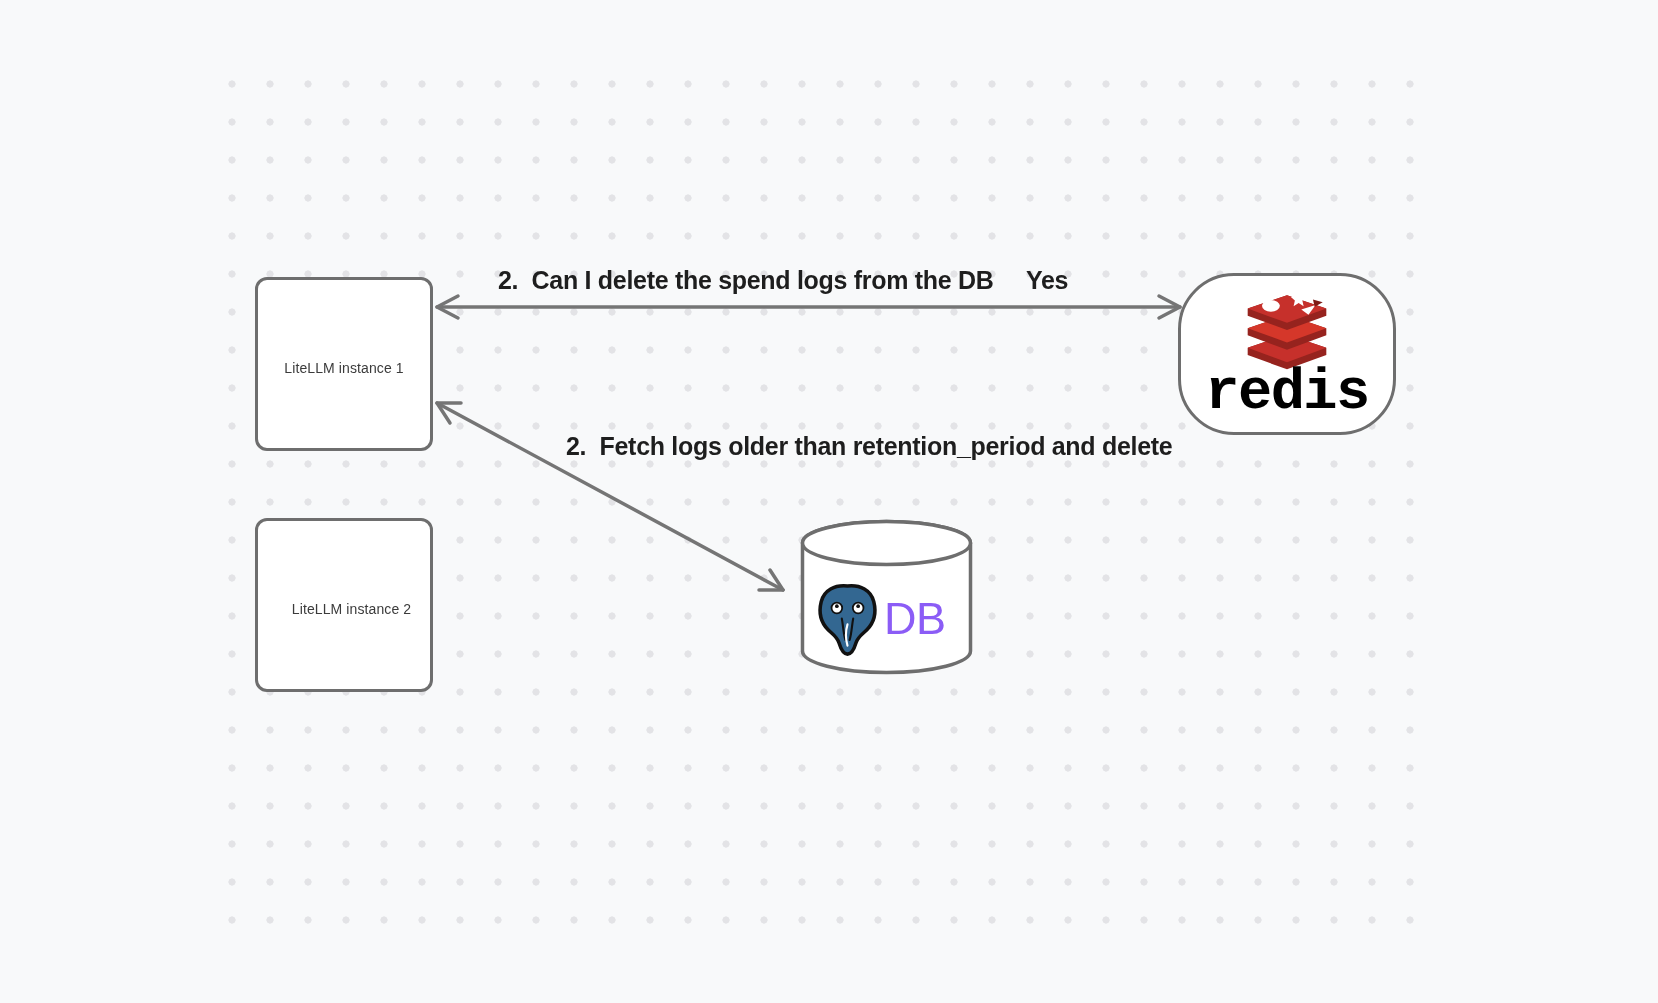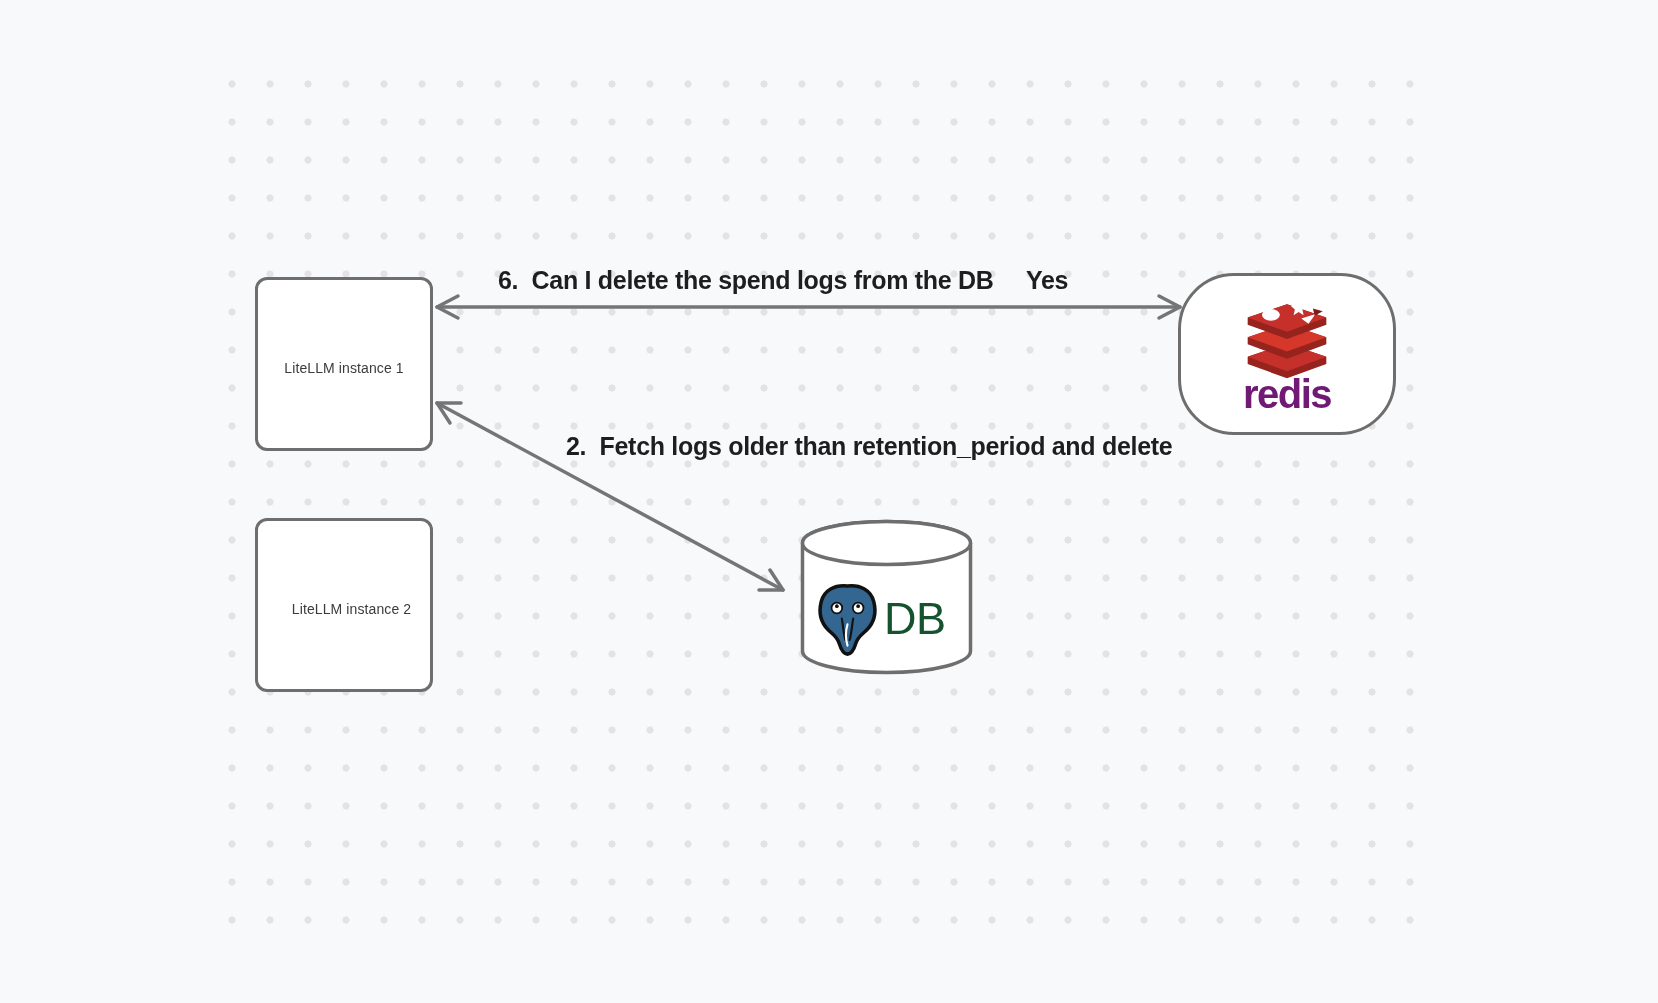--- a/index.html
+++ b/index.html
@@ -25,30 +25,30 @@
   #n3{top:755px;}
   .instance span{
     font-size:14px;color:#3b3b3b;letter-spacing:0.1px;white-space:nowrap;margin-top:8px;
   }
   
   .redis-node{
     left:1178px;top:273px;width:218px;height:162px;border-radius:56px;
     flex-direction:column;padding-top:2px;
   }
   .redis-word{
-    font-size:40px;font-weight:bold;color:#701a75;letter-spacing:-1.5px;
-    line-height:1;margin-top:-7px;
+    font-size:57px;font-weight:bold;color:#000000;letter-spacing:-1.5px;
+    line-height:1;margin-top:-7px;font-family:Liberation Mono, monospace;
   }
   
   .cyl{position:absolute;left:799px;top:518px;width:175px;height:158px;}
   .cyl .shape{position:absolute;left:0;top:0;}
   .cyl .pg{position:absolute;left:13px;top:62px;}
   .dbtext{
     position:absolute;left:85px;top:78px;font-size:45px;line-height:1;
-    color:#14532d;letter-spacing:-0.5px;
+    color:#8b5cf6;letter-spacing:-0.5px;
   }
   
   .elabel{
     position:absolute;font-weight:bold;font-size:25px;line-height:1.15;
     color:#1e1e1e;letter-spacing:-0.3px;white-space:pre;
   }
   #l1{left:498px;top:266px;}
   #lyes{left:1026px;top:266px;}
   #l2{left:566px;top:432px;}
   
@@ -114,17 +114,17 @@
         <polyline points="1159,296 1180,307 1159,318"></polyline>
       </g>
       <g>
         <line x1="437" y1="403" x2="783" y2="590"></line>
         <polyline points="461,403 437,403 450,423"></polyline>
         <polyline points="770,570 783,590 759,590"></polyline>
       </g>
     </g>
   </svg>
 
-  <div class="elabel" id="l1">6.  Can I delete the spend logs from the DB</div>
+  <div class="elabel" id="l1">2.  Can I delete the spend logs from the DB</div>
   <div class="elabel" id="lyes">Yes</div>
   <div class="elabel" id="l2">2.  Fetch logs older than retention_period and delete</div>
 
 </div>
 
 </body></html>

